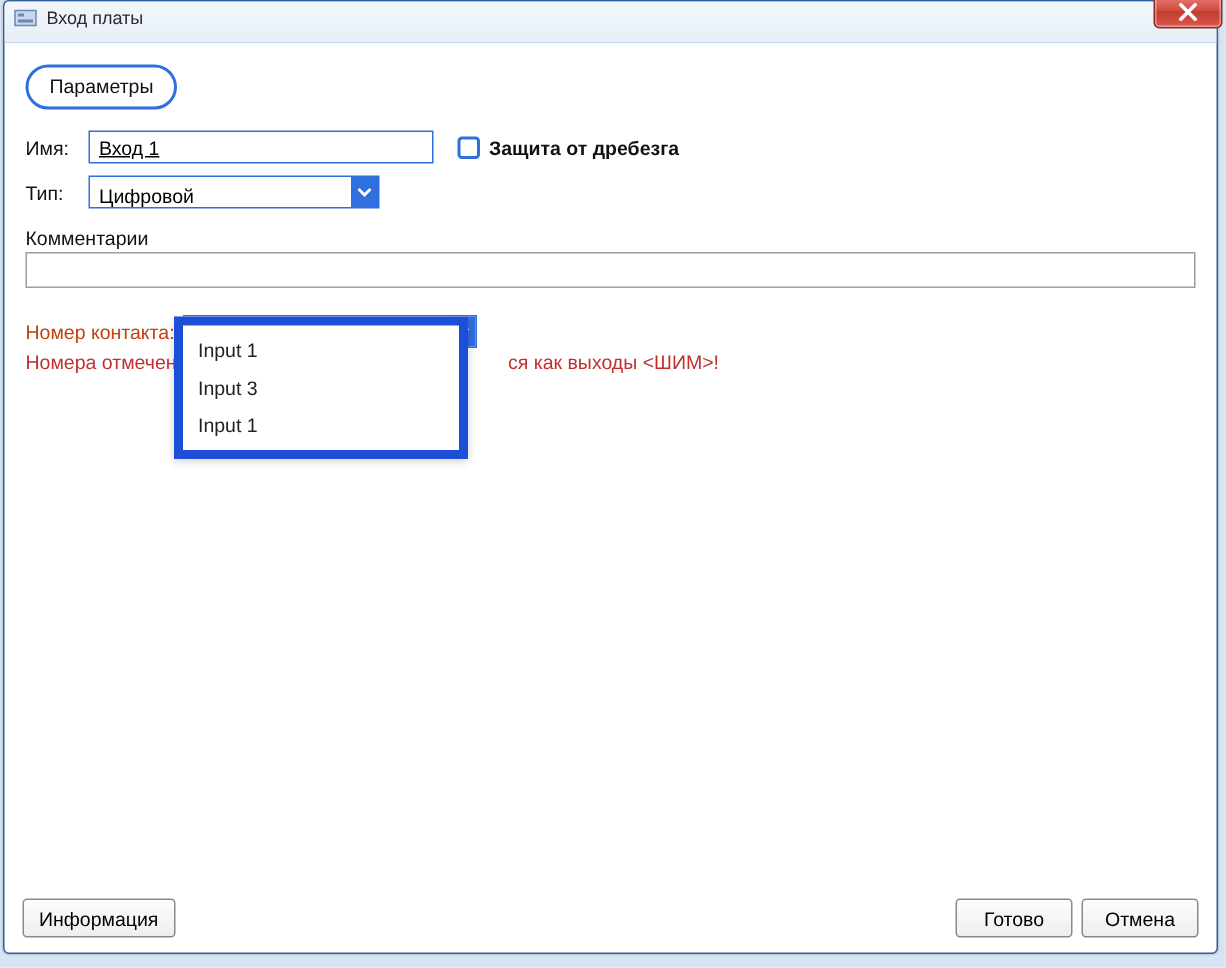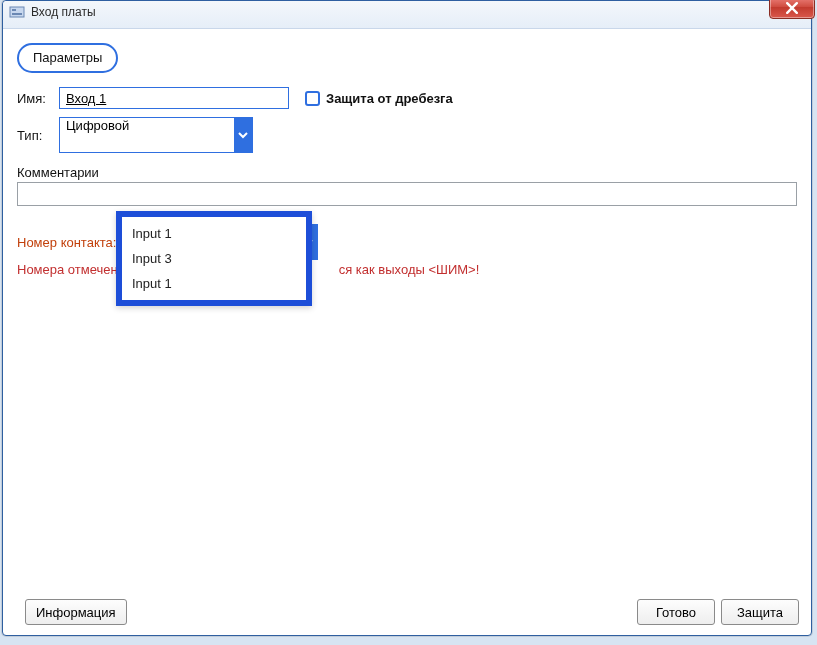--- a/index.html
+++ b/index.html
@@ -79,24 +79,24 @@
     border: 1px solid #2f6fe0;
     padding: 0 6px;
     font-family: inherit; font-size: 13px;
     outline: none;
     background: #fff;
   }
   .name-input { width: 230px; text-decoration: underline; }
 
   .selectwrap {
     position: relative;
-    height: 36px;
+    height: 22px;
     border: 1px solid #2f6fe0;
     background: #fff;
-    display: inline-flex; align-items: flex-start;
+    display: inline-flex; align-items: flex-end;
   }
   .selectwrap .sel-text {
     flex: 1;
     padding: 0 6px;
     white-space: nowrap; overflow: hidden;
   }
   .selectwrap .sel-arrow {
     width: 18px; height: 100%;
     background: #2f6fe0;
     display: flex; align-items: center; justify-content: center;
@@ -153,21 +153,21 @@
   }
   .dropdown .opt {
     padding: 5px 10px;
     font-size: 13px;
     color: #222;
     cursor: pointer;
   }
 
   .footer {
     position: absolute;
-    left: 22px; right: 12px; bottom: 10px;
+    left: 12px; right: 12px; bottom: 10px;
     display: flex; align-items: center;
   }
   .footer .spacer { flex: 1; }
   .btn {
     min-width: 78px;
     height: 26px;
     padding: 0 10px;
     border: 1px solid #8a8a8a;
     background: linear-gradient(#fdfdfd, #eee);
     font-family: inherit; font-size: 13px;
@@ -247,17 +247,17 @@
     <div class="dropdown">
       <div class="opt">Input 1</div>
       <div class="opt">Input 3</div>
       <div class="opt">Input 1</div>
     </div>
 
     <div class="footer">
       <button class="btn info">Информация</button>
       <span class="spacer"></span>
       <button class="btn">Готово</button>
-      <button class="btn">Защита</button>
+      <button class="btn">Отмена</button>
     </div>
 
   </div>
 </div>
 
 </body></html>

